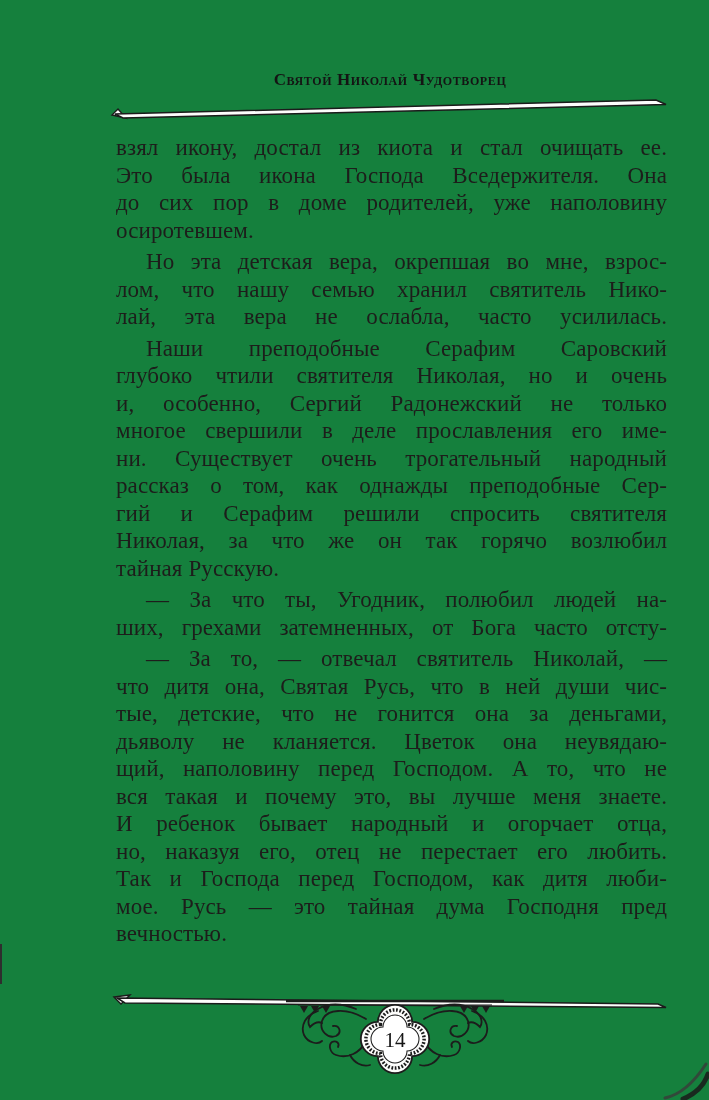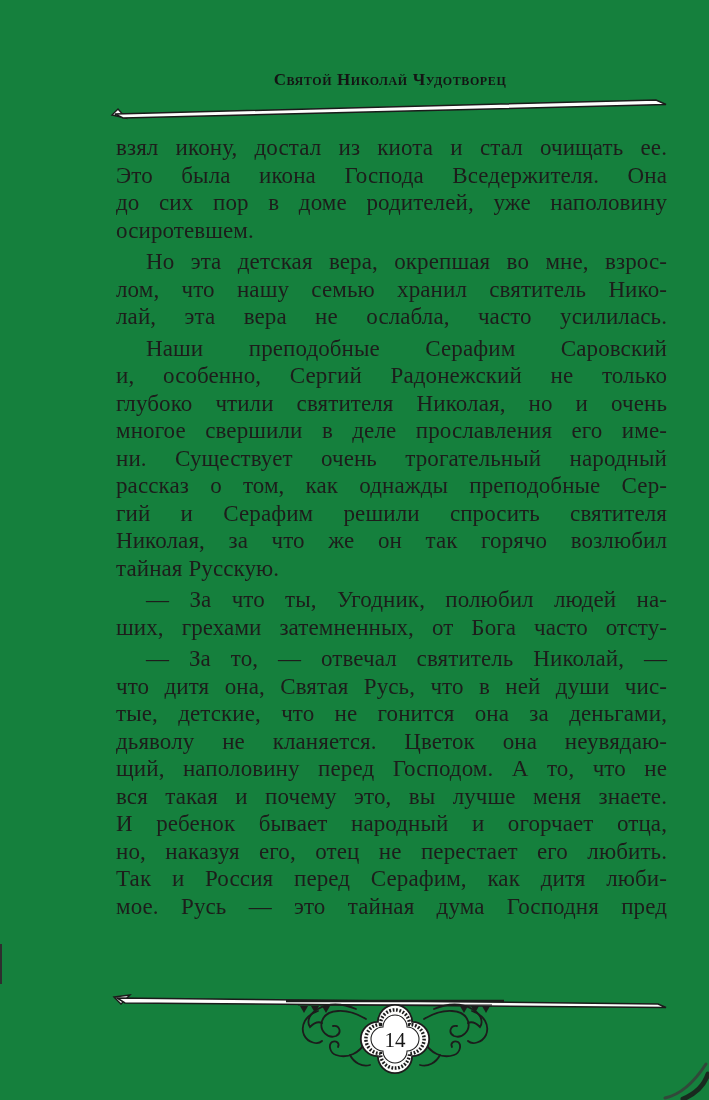--- a/index.html
+++ b/index.html
@@ -67,44 +67,45 @@
       <span class="ln" style="display:block">до сих пор в доме родителей, уже наполовину</span>
       <span class="ln short" style="display:block">осиротевшем.</span>
     </p>
     <p class="ind">
       <span class="ln" style="display:block">Но эта детская вера, окрепшая во мне, взрос-</span>
       <span class="ln" style="display:block">лом, что нашу семью хранил святитель Нико-</span>
       <span class="ln" style="display:block">лай, эта вера не ослабла, часто усилилась.</span>
     </p>
     <p class="ind">
       <span class="ln" style="display:block">Наши преподобные Серафим Саровский</span>
+      <span class="ln" style="display:block">глубоко чтили святителя Николая, но и очень</span>
       <span class="ln" style="display:block">и, особенно, Сергий Радонежский не только</span>
-      <span class="ln" style="display:block">глубоко чтили святителя Николая, но и очень</span>
       <span class="ln" style="display:block">многое свершили в деле прославления его име-</span>
       <span class="ln" style="display:block">ни. Существует очень трогательный народный</span>
       <span class="ln" style="display:block">рассказ о том, как однажды преподобные Сер-</span>
       <span class="ln" style="display:block">гий и Серафим решили спросить святителя</span>
       <span class="ln" style="display:block">Николая, за что же он так горячо возлюбил</span>
       <span class="ln short" style="display:block">тайная Русскую.</span>
     </p>
     <p class="ind">
       <span class="ln" style="display:block">— За что ты, Угодник, полюбил людей на-</span>
       <span class="ln" style="display:block">ших, грехами затемненных, от Бога часто отсту-</span>
     </p>
     <p class="ind">
       <span class="ln" style="display:block">— За то, — отвечал святитель Николай, —</span>
       <span class="ln" style="display:block">что дитя она, Святая Русь, что в ней души чис-</span>
       <span class="ln" style="display:block">тые, детские, что не гонится она за деньгами,</span>
       <span class="ln" style="display:block">дьяволу не кланяется. Цветок она неувядаю-</span>
       <span class="ln" style="display:block">щий, наполовину перед Господом. А то, что не</span>
       <span class="ln" style="display:block">вся такая и почему это, вы лучше меня знаете.</span>
       <span class="ln" style="display:block">И ребенок бывает народный и огорчает отца,</span>
       <span class="ln" style="display:block">но, наказуя его, отец не перестает его любить.</span>
-      <span class="ln" style="display:block">Так и Россия перед Серафим, как дитя люби-</span>
+      <span class="ln" style="display:block">Так и Господа перед Господом, как дитя люби-</span>
       <span class="ln" style="display:block">мое. Русь — это тайная дума Господня пред</span>
+      <span class="ln short" style="display:block">вечностью.</span>
     </p>
   </div>
 
   <div>
     <svg class="rule-bottom" width="566" height="24" viewBox="0 0 566 24">
       <path d="M8,6 L24,4 L15,13 Z" fill="#fdfdfc" stroke="#1b1b1b" stroke-width="1.4"></path>
       <path d="M11,7 L552,13 L560,16.5 L19,12 Z" fill="#fdfdfc" stroke="#1b1b1b" stroke-width="1.5" stroke-linejoin="miter"></path>
     </svg>
 
     <svg class="ornament" width="226" height="84" viewBox="0 0 226 84">

